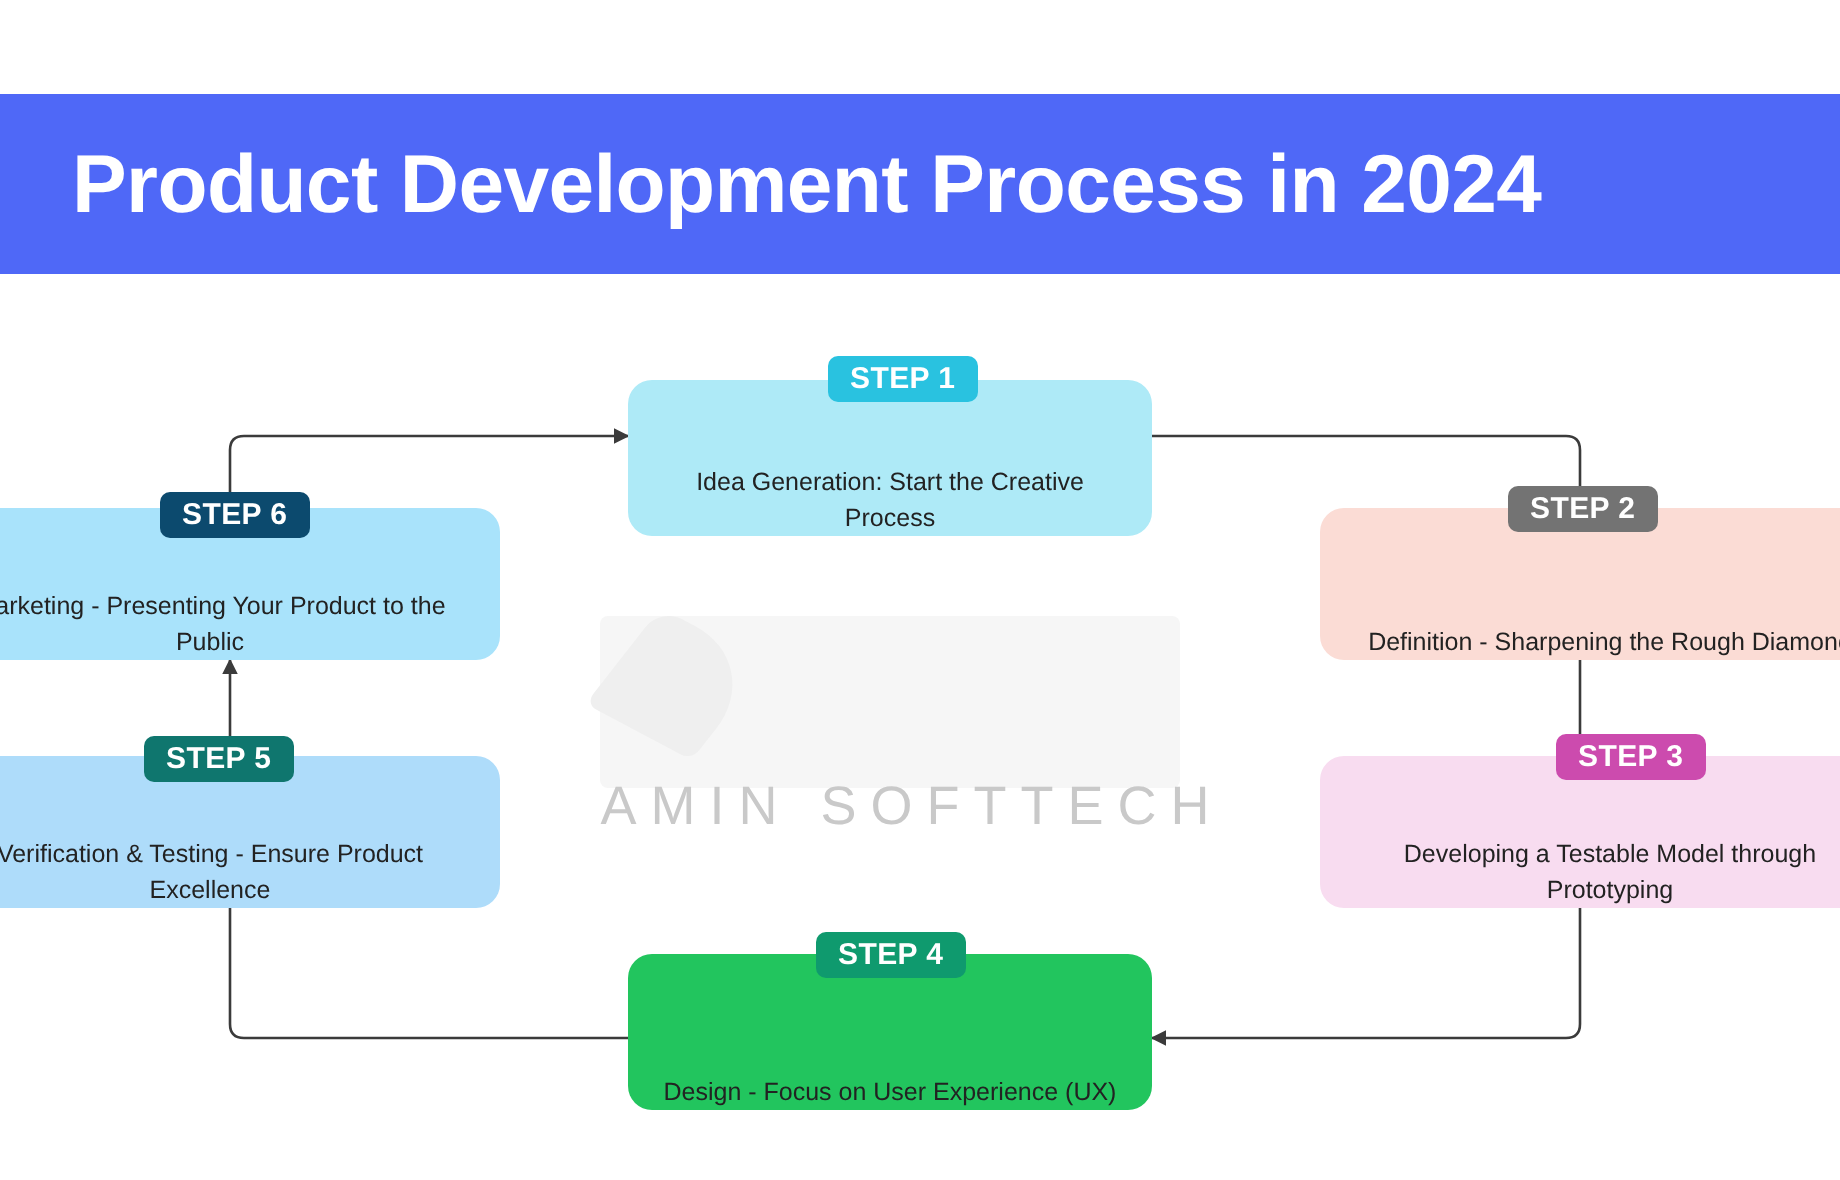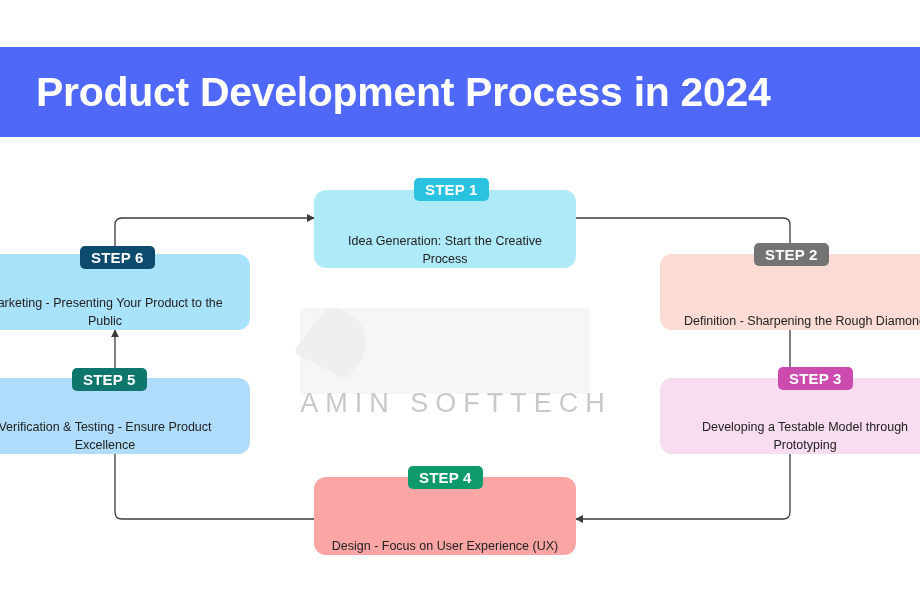--- a/index.html
+++ b/index.html
@@ -128,21 +128,21 @@
   
   #box1 { left: 314px; top: 190px; width: 262px; height: 78px; background: #aeeaf7; }
   #badge1 { left: 414px; top: 178px; background: #29c2e0; }
 
   #box2 { left: 660px; top: 254px; width: 290px; height: 76px; background: #fbdcd5; }
   #badge2 { left: 754px; top: 243px; background: #737373; }
 
   #box3 { left: 660px; top: 378px; width: 290px; height: 76px; background: #f8dcf0; }
   #badge3 { left: 754px; top: 367px; background: #cc4bae; margin-left: 24px; }
 
-  #box4 { left: 314px; top: 477px; width: 262px; height: 78px; background: #fca5a5; }
+  #box4 { left: 314px; top: 477px; width: 262px; height: 78px; background: #22c55e; }
   #badge4 { left: 408px; top: 466px; background: #0f9a6e; }
 
   #box5 { left: -40px; top: 378px; width: 290px; height: 76px; background: #aedcfa; }
   #badge5 { left: 72px; top: 368px; background: #0f766e; }
 
   #box6 { left: -40px; top: 254px; width: 290px; height: 76px; background: #a9e3fb; }
   #badge6 { left: 80px; top: 246px; background: #0c4a6e; }
 </style>
 </head>
 <body>

